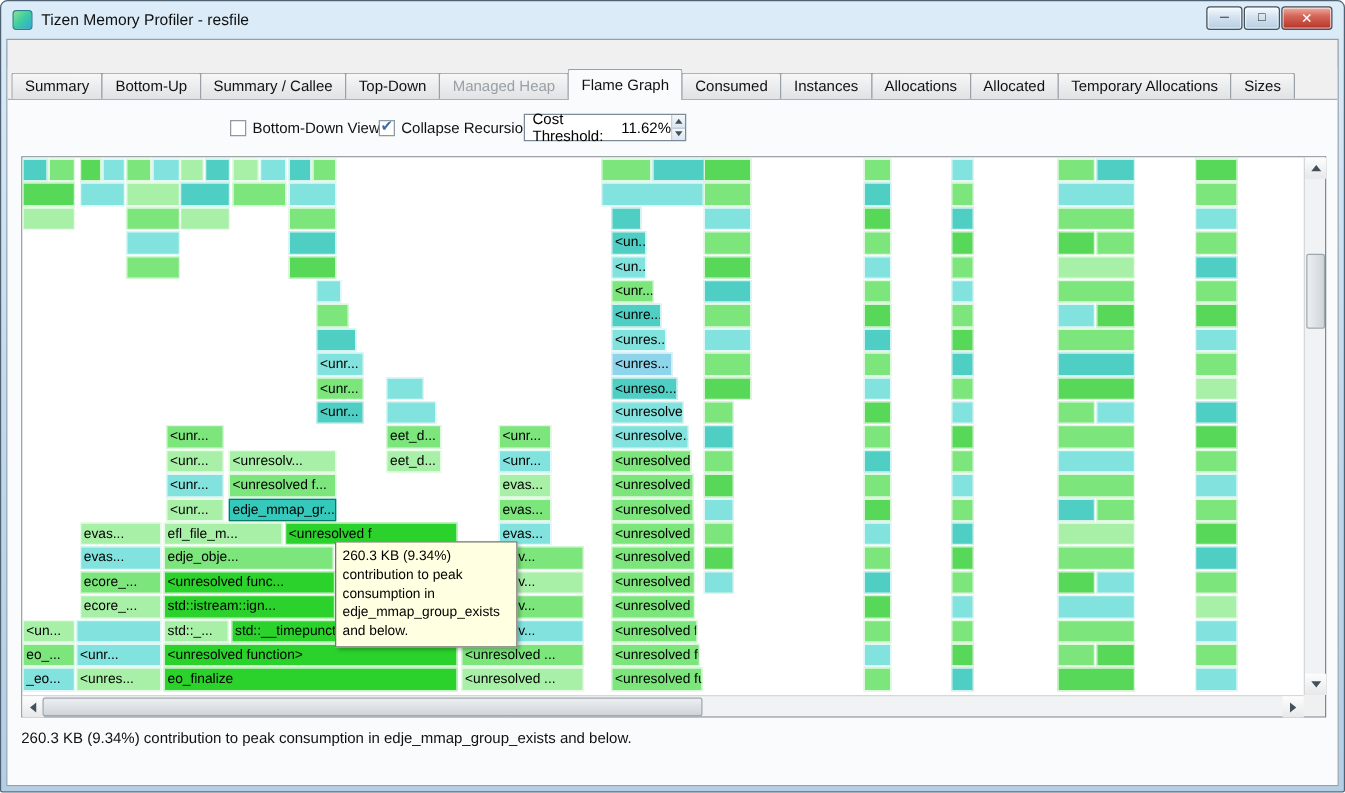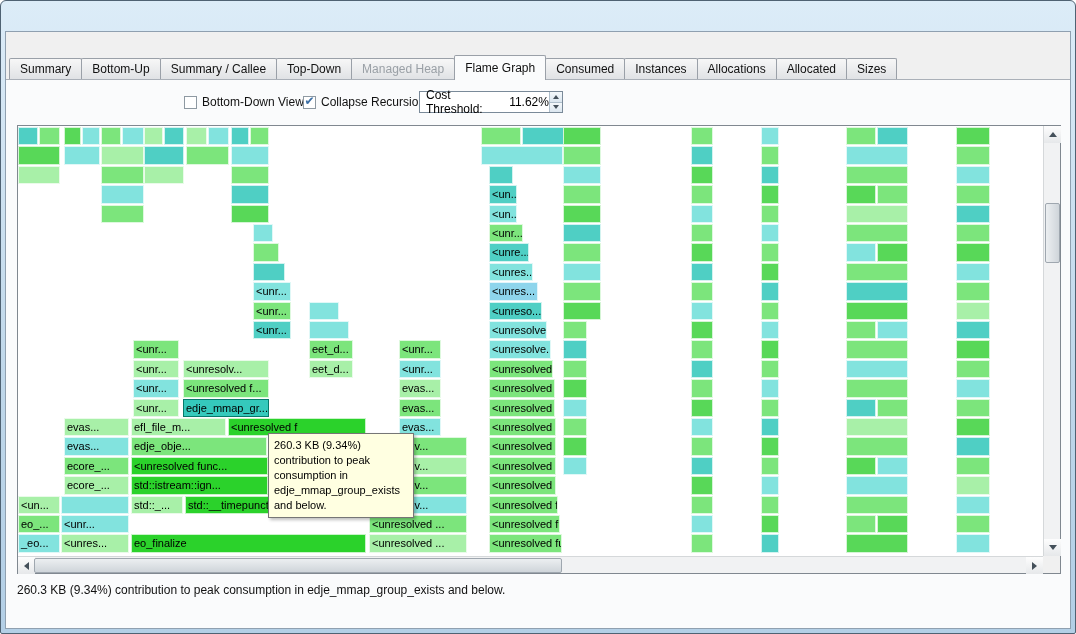--- a/index.html
+++ b/index.html
@@ -53,21 +53,21 @@
   .tri-down { width:0; height:0; border-left:4px solid transparent; border-right:4px solid transparent; border-top:5px solid #44505a; }
   .tri-up   { width:0; height:0; border-left:4px solid transparent; border-right:4px solid transparent; border-bottom:5px solid #44505a; }
   .tri-left { width:0; height:0; border-top:4px solid transparent; border-bottom:4px solid transparent; border-right:5px solid #44505a; }
   .tri-right{ width:0; height:0; border-top:4px solid transparent; border-bottom:4px solid transparent; border-left:5px solid #44505a; }
 
   .checkwrap { position:absolute; top:11px; height:22px; display:flex; align-items:center; font-size:12px; color:#111; }
   .cb { width:13px; height:13px; background:#fff; border:1px solid #8e99a2; margin-right:5px;
         display:flex; align-items:center; justify-content:center; font-size:12px; color:#3a6ea5; font-weight:bold; }
   .cb i { font-style:normal; line-height:10px; margin-top:-2px; }
 
-  .costbox { position:absolute; left:413px; top:11px; width:144px; height:22px; background:#fff;
+  .costbox { position:absolute; left:413px; top:11px; width:130px; height:22px; background:#fff;
              border:1px solid #7a8a99; font-size:12px; display:flex; align-items:center; }
   .costbox .lab { padding-left:6px; }
   .costbox .val { margin-left:5px; flex:1; }
   .spin { width:14px; height:100%; display:flex; flex-direction:column; border-left:1px solid #aebecb; }
   .spin-btn { flex:1; background:linear-gradient(#f4f8fb,#dbe6ef); display:flex; align-items:center; justify-content:center; }
   .spin-btn + .spin-btn { border-top:1px solid #aebecb; }
   .spin-btn .t-up { width:0;height:0;border-left:3px solid transparent;border-right:3px solid transparent;border-bottom:4px solid #44505a; }
   .spin-btn .t-dn { width:0;height:0;border-left:3px solid transparent;border-right:3px solid transparent;border-top:4px solid #44505a; }
 
   .search { position:absolute; left:563px; top:11px; width:480px; height:22px;
@@ -97,33 +97,49 @@
   
   .tooltip { position:absolute; left:268px; top:433px; width:146px; z-index:20;
              background:#ffffe1; border:1px solid #767676; padding:4px 5px;
              font-size:11px; line-height:15px; color:#000; word-wrap:break-word; box-shadow:2px 2px 3px rgba(0,0,0,.25); }
   .statusbar { position:absolute; left:11px; top:503px; right:11px; font-size:12px; color:#111; }
 </style>
 </head>
 <body>
 
 <div class="window">
+  <div class="titlebar">
+    <span class="app-icon"></span>
+    <span class="title">Tizen Memory Profiler - resfile</span>
+    <span class="win-controls">
+      <span class="wbtn">
+          <span>─</span>
+        </span>
+      <span class="wbtn">
+          <span>□</span>
+        </span>
+      <span class="wbtn close">
+          <span>✕</span>
+        </span>
+    </span>
+  </div>
 
   <div class="client">
     <div class="tabstrip">
         <div class="tab">Summary</div>
         <div class="tab">Bottom-Up</div>
         <div class="tab">Summary / Callee</div>
         <div class="tab">Top-Down</div>
         <div class="tab disabled">Managed Heap</div>
         <div class="tab selected">Flame Graph</div>
         <div class="tab">Consumed</div>
         <div class="tab">Instances</div>
         <div class="tab">Allocations</div>
         <div class="tab">Allocated</div>
+        <div class="tab">Temporary Allocations</div>
         <div class="tab">Sizes</div>
       </div>
 
     <div class="page">
 
 
       <div class="checkwrap" style="left:178px;">
         <span class="cb"></span>
         <span>Bottom-Down View</span>
       </div>
@@ -339,20 +355,21 @@
             <div class="blk" style="left: 113px; top: 369.6px; width: 52px; height: 18.4px; background: rgb(168, 240, 168);">std::_...</div>
             <div class="blk" style="left: 167px; top: 369.6px; width: 181px; height: 18.4px; background: rgb(43, 210, 43);">std::__timepunct...</div>
             <div class="blk" style="left: 351px; top: 369.6px; width: 98px; height: 18.4px; background: rgb(130, 227, 222);">&lt;unresolv...</div>
             <div class="blk" style="left: 471px; top: 369.6px; width: 69px; height: 18.4px; background: rgb(124, 229, 124);">&lt;unresolved f...</div>
             <div class="blk" style="left: 673px; top: 369.6px; width: 22px; height: 18.4px; background: rgb(124, 229, 124);"></div>
             <div class="blk" style="left: 743px; top: 369.6px; width: 18px; height: 18.4px; background: rgb(124, 229, 124);"></div>
             <div class="blk" style="left: 828px; top: 369.6px; width: 62px; height: 18.4px; background: rgb(124, 229, 124);"></div>
             <div class="blk" style="left: 938px; top: 369.6px; width: 34px; height: 18.4px; background: rgb(130, 227, 222);"></div>
             <div class="blk" style="left: 0px; top: 389px; width: 42px; height: 18.4px; background: rgb(124, 229, 124);">eo_...</div>
             <div class="blk" style="left: 43px; top: 389px; width: 68px; height: 18.4px; background: rgb(130, 227, 222);">&lt;unr...</div>
+            <div class="blk" style="left: 113px; top: 389px; width: 235px; height: 18.4px; background: rgb(43, 210, 43);">&lt;unresolved function&gt;</div>
             <div class="blk" style="left: 351px; top: 389px; width: 98px; height: 18.4px; background: rgb(124, 229, 124);">&lt;unresolved ...</div>
             <div class="blk" style="left: 471px; top: 389px; width: 71px; height: 18.4px; background: rgb(124, 229, 124);">&lt;unresolved fu...</div>
             <div class="blk" style="left: 673px; top: 389px; width: 22px; height: 18.4px; background: rgb(130, 227, 222);"></div>
             <div class="blk" style="left: 743px; top: 389px; width: 18px; height: 18.4px; background: rgb(88, 216, 88);"></div>
             <div class="blk" style="left: 828px; top: 389px; width: 30px; height: 18.4px; background: rgb(124, 229, 124);"></div>
             <div class="blk" style="left: 859px; top: 389px; width: 31px; height: 18.4px; background: rgb(88, 216, 88);"></div>
             <div class="blk" style="left: 938px; top: 389px; width: 34px; height: 18.4px; background: rgb(124, 229, 124);"></div>
             <div class="blk" style="left: 0px; top: 408.4px; width: 42px; height: 18.4px; background: rgb(130, 227, 222);">_eo...</div>
             <div class="blk" style="left: 43px; top: 408.4px; width: 68px; height: 18.4px; background: rgb(168, 240, 168);">&lt;unres...</div>
             <div class="blk" style="left: 113px; top: 408.4px; width: 235px; height: 18.4px; background: rgb(43, 210, 43);">eo_finalize</div>

